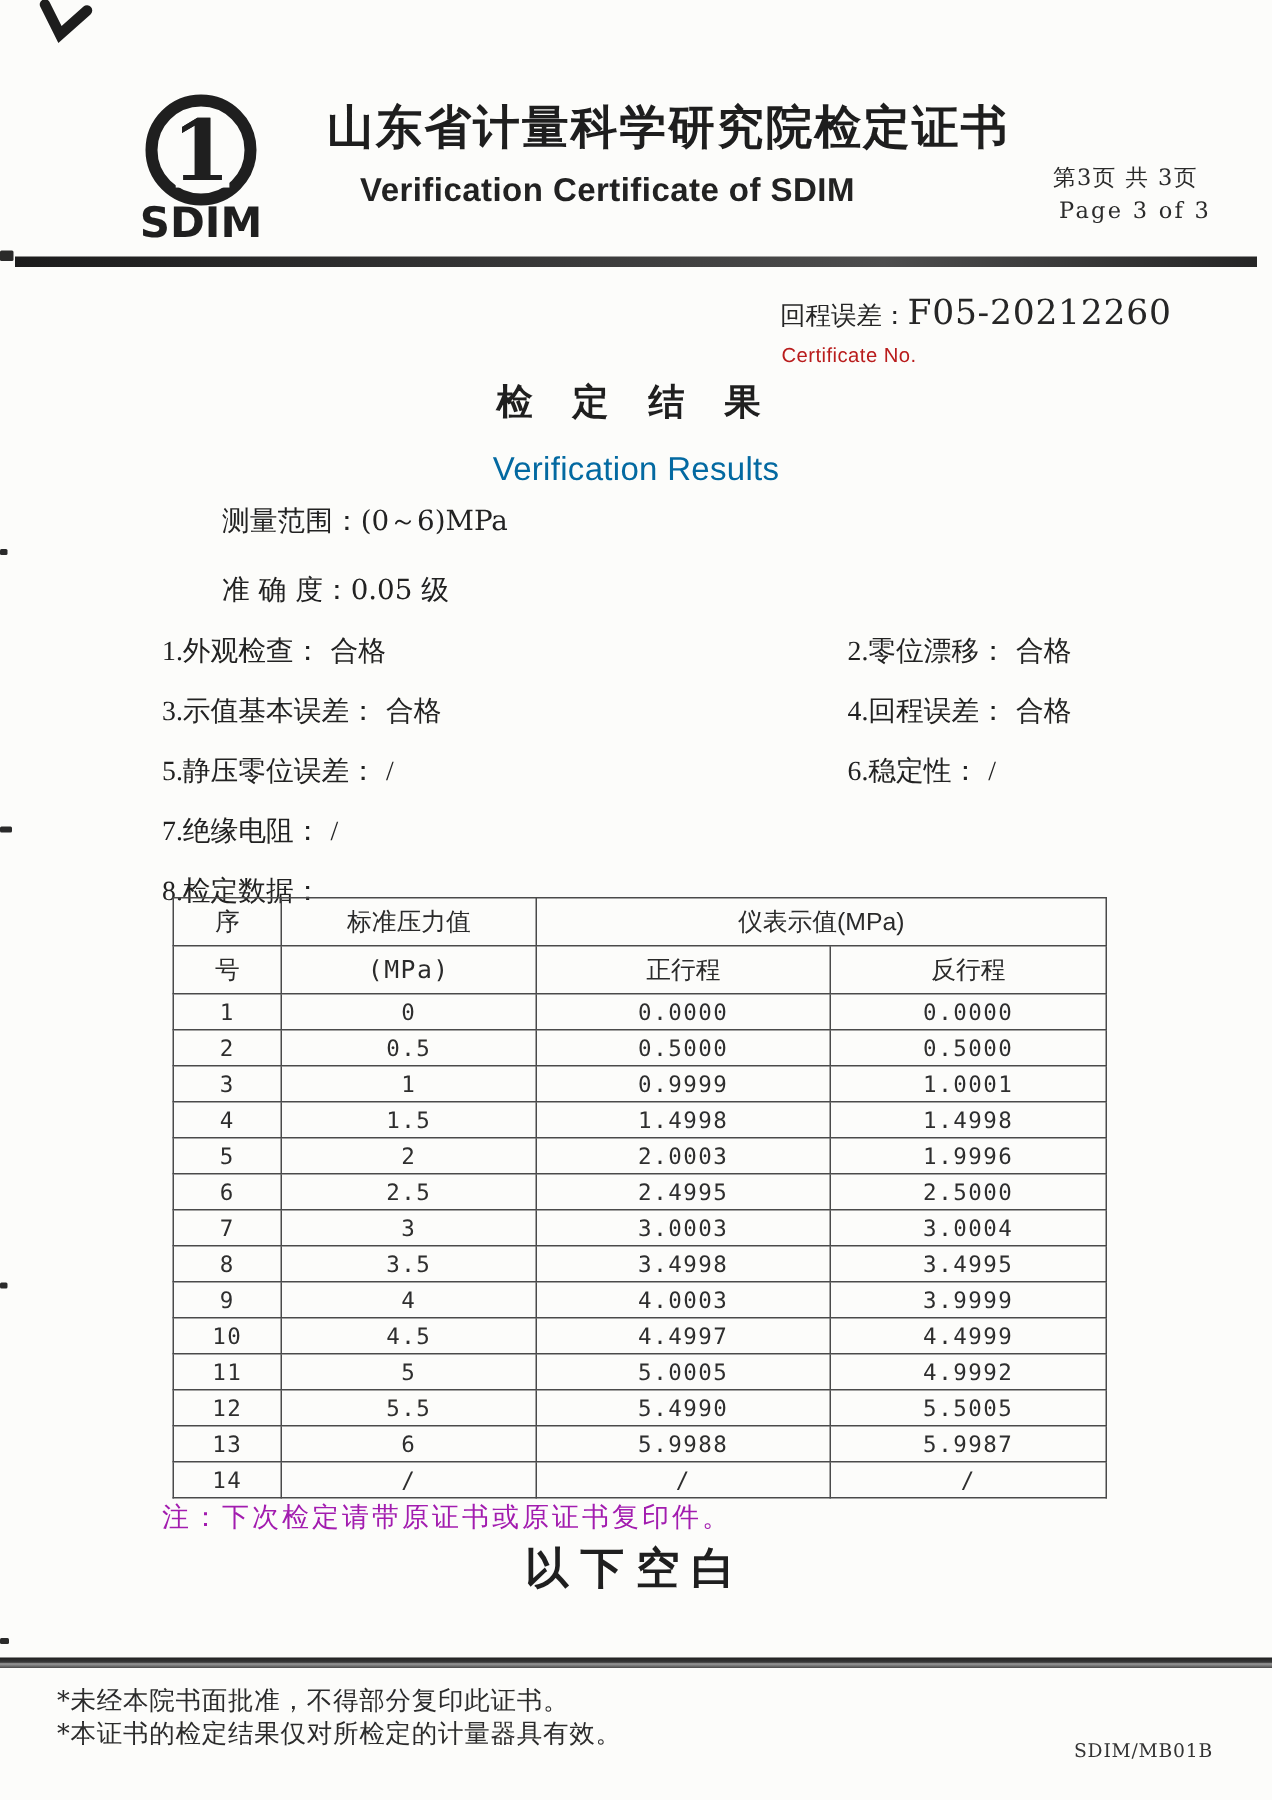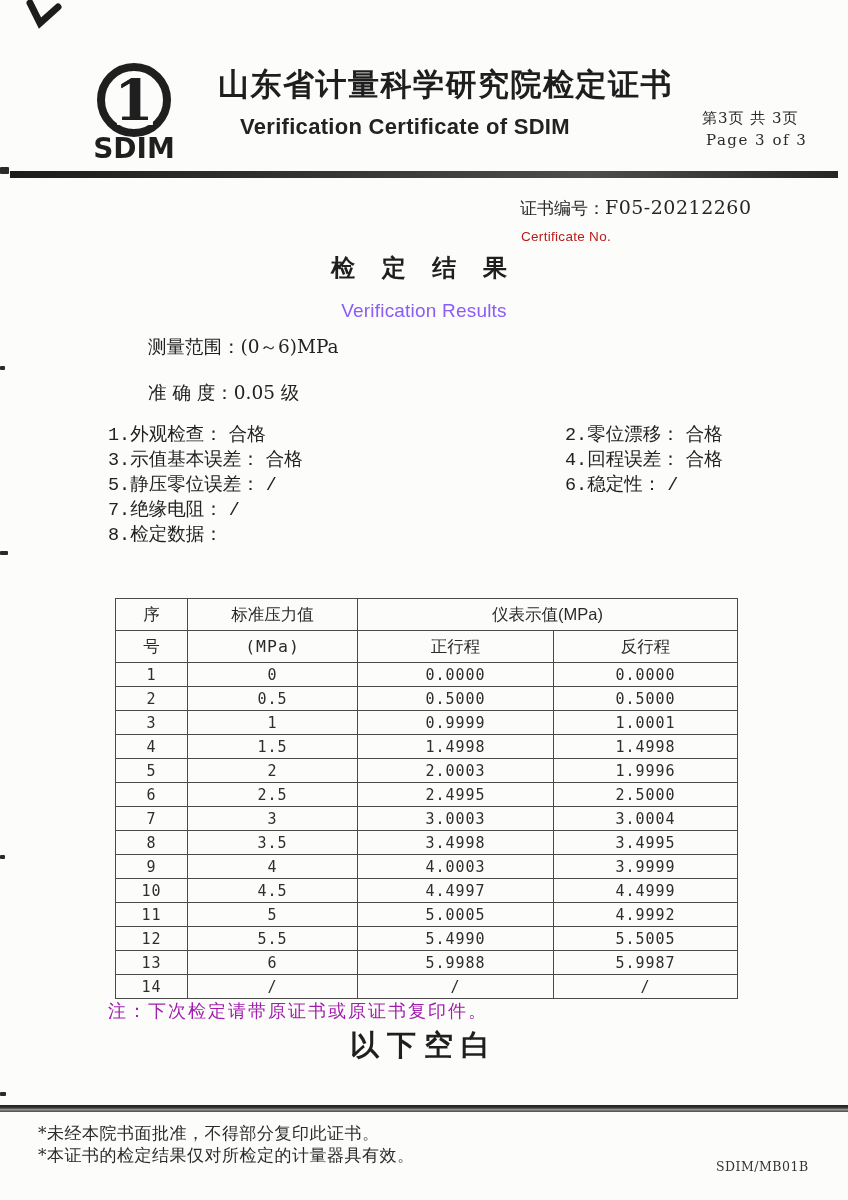--- a/index.html
+++ b/index.html
@@ -40,43 +40,43 @@
     left:706px;top:131px;font-family:"DejaVu Serif", serif;
     font-size:15px;color:#2b2b2b;letter-spacing:1.5px;white-space:nowrap;
   }
   .rule{background:linear-gradient(90deg,#1c1c1c 0%,#333 35%,#4d4d4d 70%,#262626 100%);}
   .rule-top{left:10px;top:171px;width:828px;height:7px;}
   .rule-bottom{left:0;top:1105px;width:848px;height:7px;
     background:linear-gradient(180deg,#1f1f1f 0%,#3a3a3a 45%,#9a9a9a 60%,#4a4a4a 100%);}
 
   
   .cert-line{left:520px;top:196px;font-family:"DejaVu Serif", serif;font-size:17px;white-space:nowrap;}
-  .cert-line .cert-no{font-size:19px;letter-spacing:.5px;}
+  .cert-line .cert-no{font-size:23px;letter-spacing:.5px;}
   .cert-en{left:521px;top:229px;font-size:13.5px;color:#b91c1c;letter-spacing:.3px;}
 
   
   .results-cn{
     left:0;top:252px;width:848px;text-align:center;
     font-size:24px;font-weight:700;letter-spacing:10px;color:#1f1f1f;
   }
   .results-en{
     left:0;top:300px;width:848px;text-align:center;
-    font-size:19px;color:#8b5cf6;letter-spacing:.2px;
+    font-size:22px;color:#0369a1;letter-spacing:.2px;
   }
 
   
   .meta-line{font-size:18.5px;color:#222;white-space:nowrap;font-family:"DejaVu Serif", serif;text-align:center;}
   .range-line{left:148px;top:334px;}
   .accuracy-line{left:148px;top:380px;}
 
   
   .checklist{
     left:108px;top:421px;width:650px;
-    display:grid;grid-template-columns:457px 1fr;row-gap:0;
-    font-size:18.5px;font-family:Liberation Mono, monospace;color:#222;
+    display:grid;grid-template-columns:457px 1fr;row-gap:15px;
+    font-size:18.5px;font-family:Liberation Serif, serif;color:#222;
   }
   .chk{white-space:nowrap;}
   .chk .chk-val{margin-left:6px;}
 
   
   .dtable{
     left:115px;top:598px;width:622px;
     border-collapse:collapse;table-layout:fixed;
     font-size:16px;color:#2a2a2a;
   }
@@ -134,21 +134,21 @@
     <text x="58" y="100" text-anchor="middle" font-family="DejaVu Sans, sans-serif" font-size="28" font-weight="bold" fill="#1f1f1f">SDIM</text>
   </svg>
 
   <div class="abs title-en">Verification Certificate of SDIM</div>
   <div class="abs title-cn">山东省计量科学研究院检定证书</div>
   <div class="abs page-info-cn">第3页 共 3页</div>
   <div class="abs page-info-en">Page 3  of 3</div>
   <div class="abs rule rule-top"></div>
 
   <div class="abs cert-line">
-    <span>证书编号：</span><span class="cert-no">F05-20212260</span>
+    <span>回程误差：</span><span class="cert-no">F05-20212260</span>
   </div>
   <div class="abs cert-en">Certificate No.</div>
 
   <div class="abs results-cn">检 定 结 果</div>
   <div class="abs results-en">Verification Results</div>
 
   <div class="abs meta-line range-line">
     <span>测量范围：</span><span>(0～6)MPa</span>
   </div>
   <div class="abs meta-line accuracy-line">

